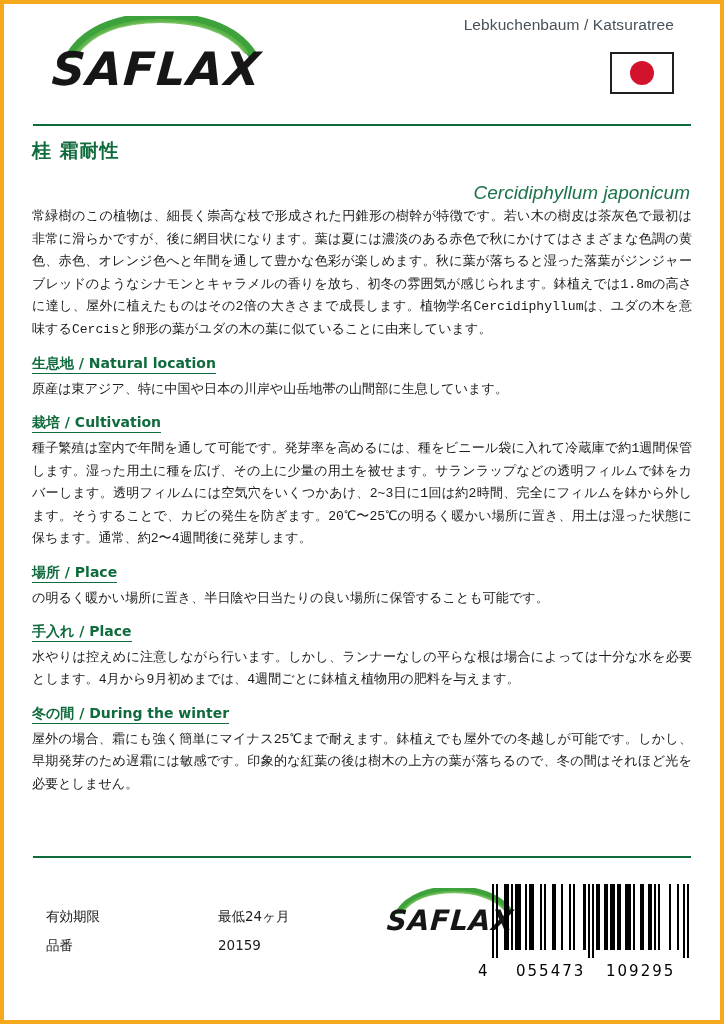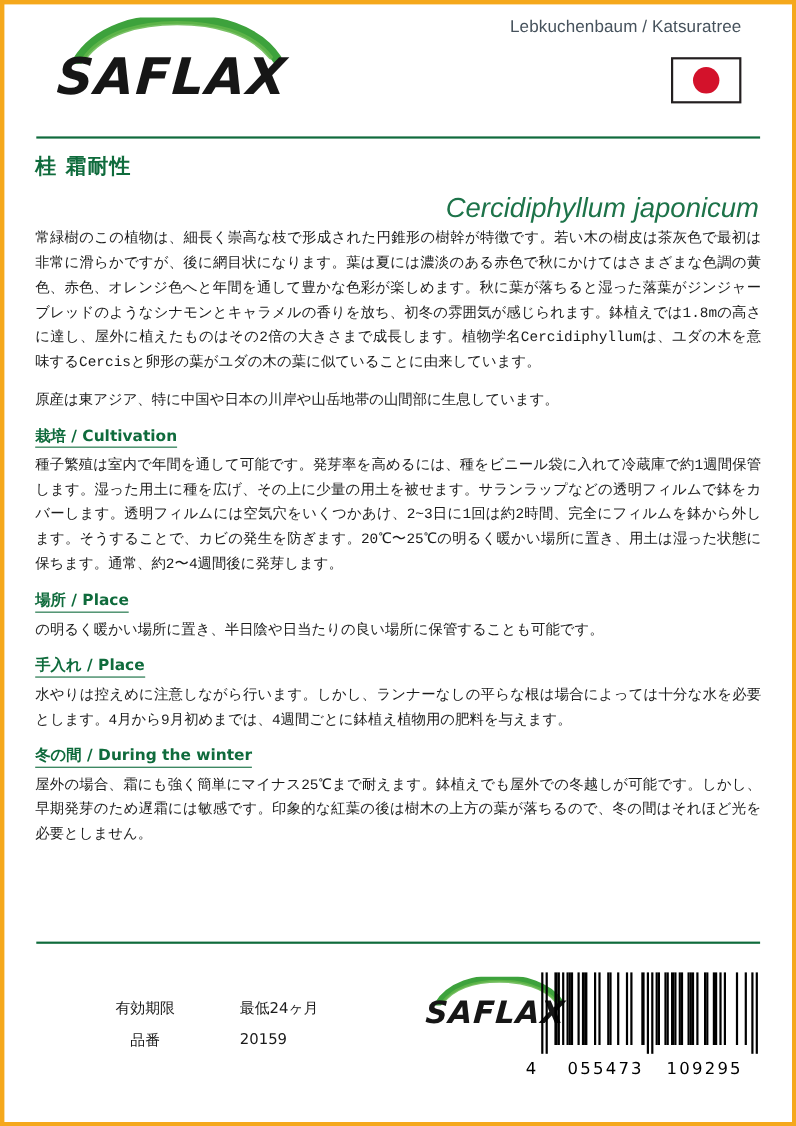--- a/index.html
+++ b/index.html
@@ -113,21 +113,21 @@
     font-family: "DejaVu Sans", sans-serif;
     font-size: 19px;
     font-weight: 700;
     color: #0f6b3c;
     letter-spacing: 1px;
   }
   .title-latin {
     position: absolute;
     right: 2px;
     bottom: 0;
-    font-size: 25px;
+    font-size: 19px;
     color: #1d7349;
     font-style: italic;
     white-space: nowrap;
   }
 
   
   .content {
     padding-top: 2px;
   }
   .para {
@@ -174,21 +174,20 @@
     position: absolute;
     left: 14px;
     bottom: 22px;
     font-family: "DejaVu Sans", sans-serif;
     font-size: 13.5px;
     color: #1b1b1b;
   }
   .meta-row {
     display: flex;
     margin-bottom: 11px;
-    text-align: center;
   }
   .meta-label { width: 172px; }
   .meta-value { }
 
   .footer-logo {
     position: absolute;
     left: 355px;
     bottom: 36px;
     width: 130px;
     height: 64px;
@@ -275,20 +274,21 @@
 
     <div class="title-block">
       <div class="title-jp">桂 霜耐性</div>
       <div class="title-latin">Cercidiphyllum japonicum</div>
     </div>
 
     <div class="content">
       <p class="para">常緑樹のこの植物は、細長く崇高な枝で形成された円錐形の樹幹が特徴です。若い木の樹皮は茶灰色で最初は非常に滑らかですが、後に網目状になります。葉は夏には濃淡のある赤色で秋にかけてはさまざまな色調の黄色、赤色、オレンジ色へと年間を通して豊かな色彩が楽しめます。秋に葉が落ちると湿った落葉がジンジャーブレッドのようなシナモンとキャラメルの香りを放ち、初冬の雰囲気が感じられます。鉢植えでは1.8mの高さに達し、屋外に植えたものはその2倍の大きさまで成長します。植物学名Cercidiphyllumは、ユダの木を意味するCercisと卵形の葉がユダの木の葉に似ていることに由来しています。</p>
 
       <div class="section">
+        <div class="section-head">生息地 / Natural location</div>
         <p class="para tight">原産は東アジア、特に中国や日本の川岸や山岳地帯の山間部に生息しています。</p>
       </div>
 
       <div class="section">
         <div class="section-head">栽培 / Cultivation</div>
         <p class="para tight">種子繁殖は室内で年間を通して可能です。発芽率を高めるには、種をビニール袋に入れて冷蔵庫で約1週間保管します。湿った用土に種を広げ、その上に少量の用土を被せます。サランラップなどの透明フィルムで鉢をカバーします。透明フィルムには空気穴をいくつかあけ、2~3日に1回は約2時間、完全にフィルムを鉢から外します。そうすることで、カビの発生を防ぎます。20℃〜25℃の明るく暖かい場所に置き、用土は湿った状態に保ちます。通常、約2〜4週間後に発芽します。</p>
       </div>
 
       <div class="section">
         <div class="section-head">場所 / Place</div>

